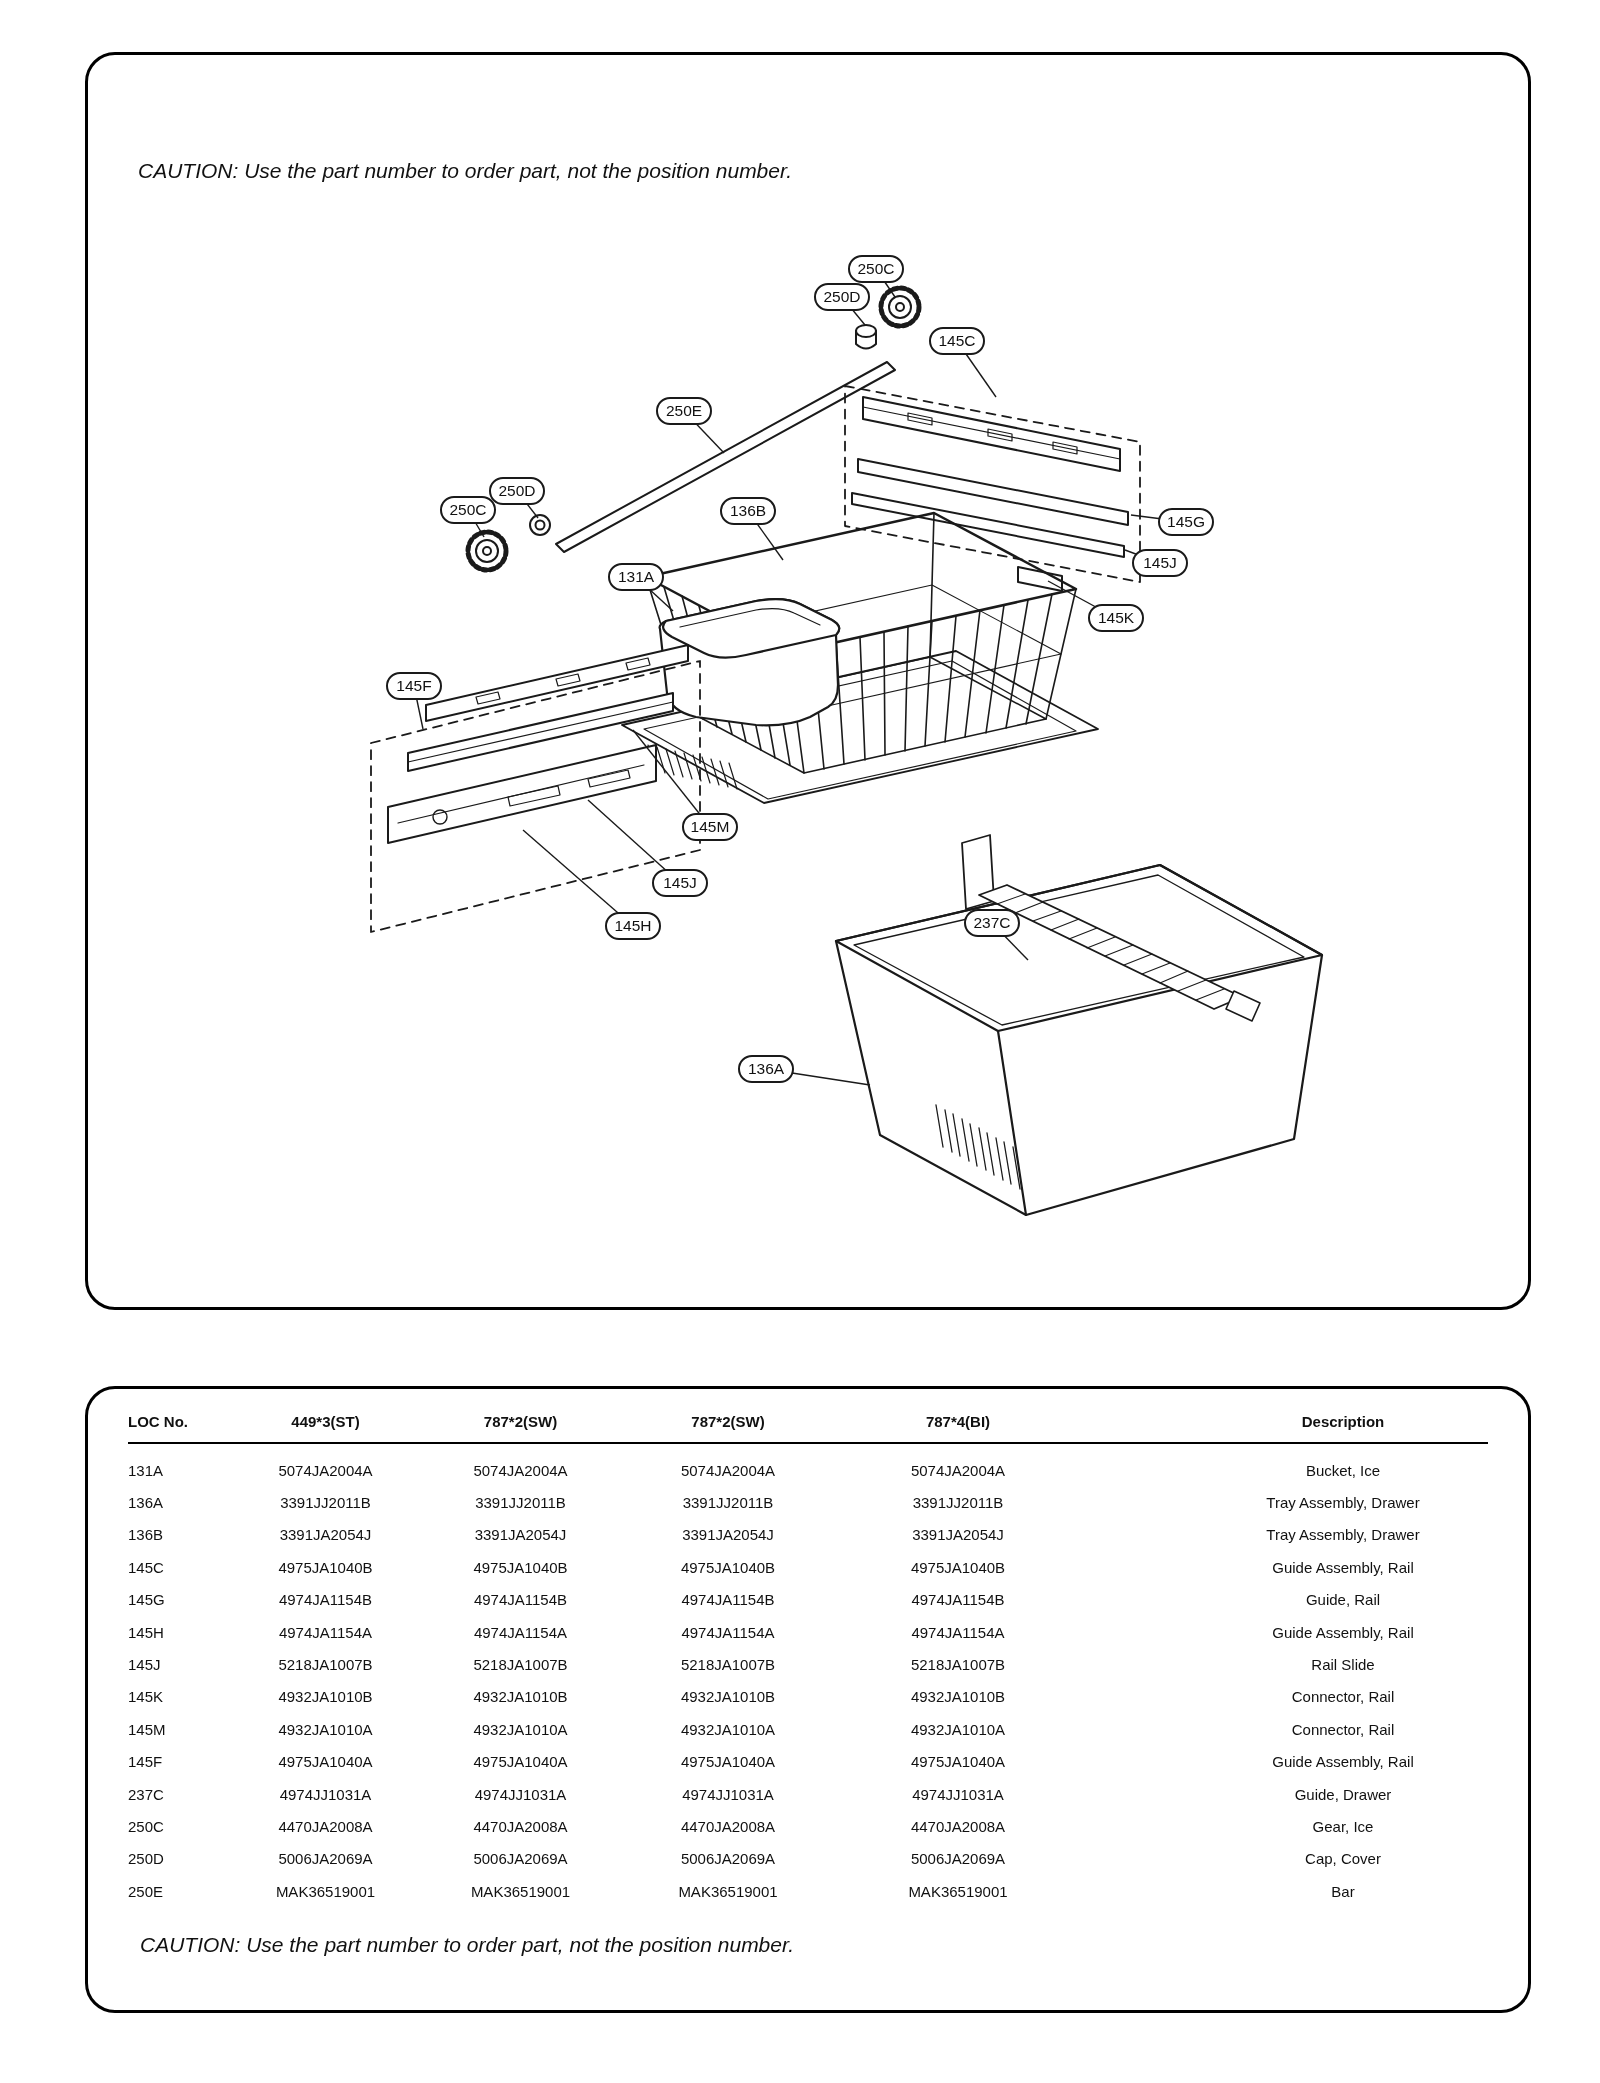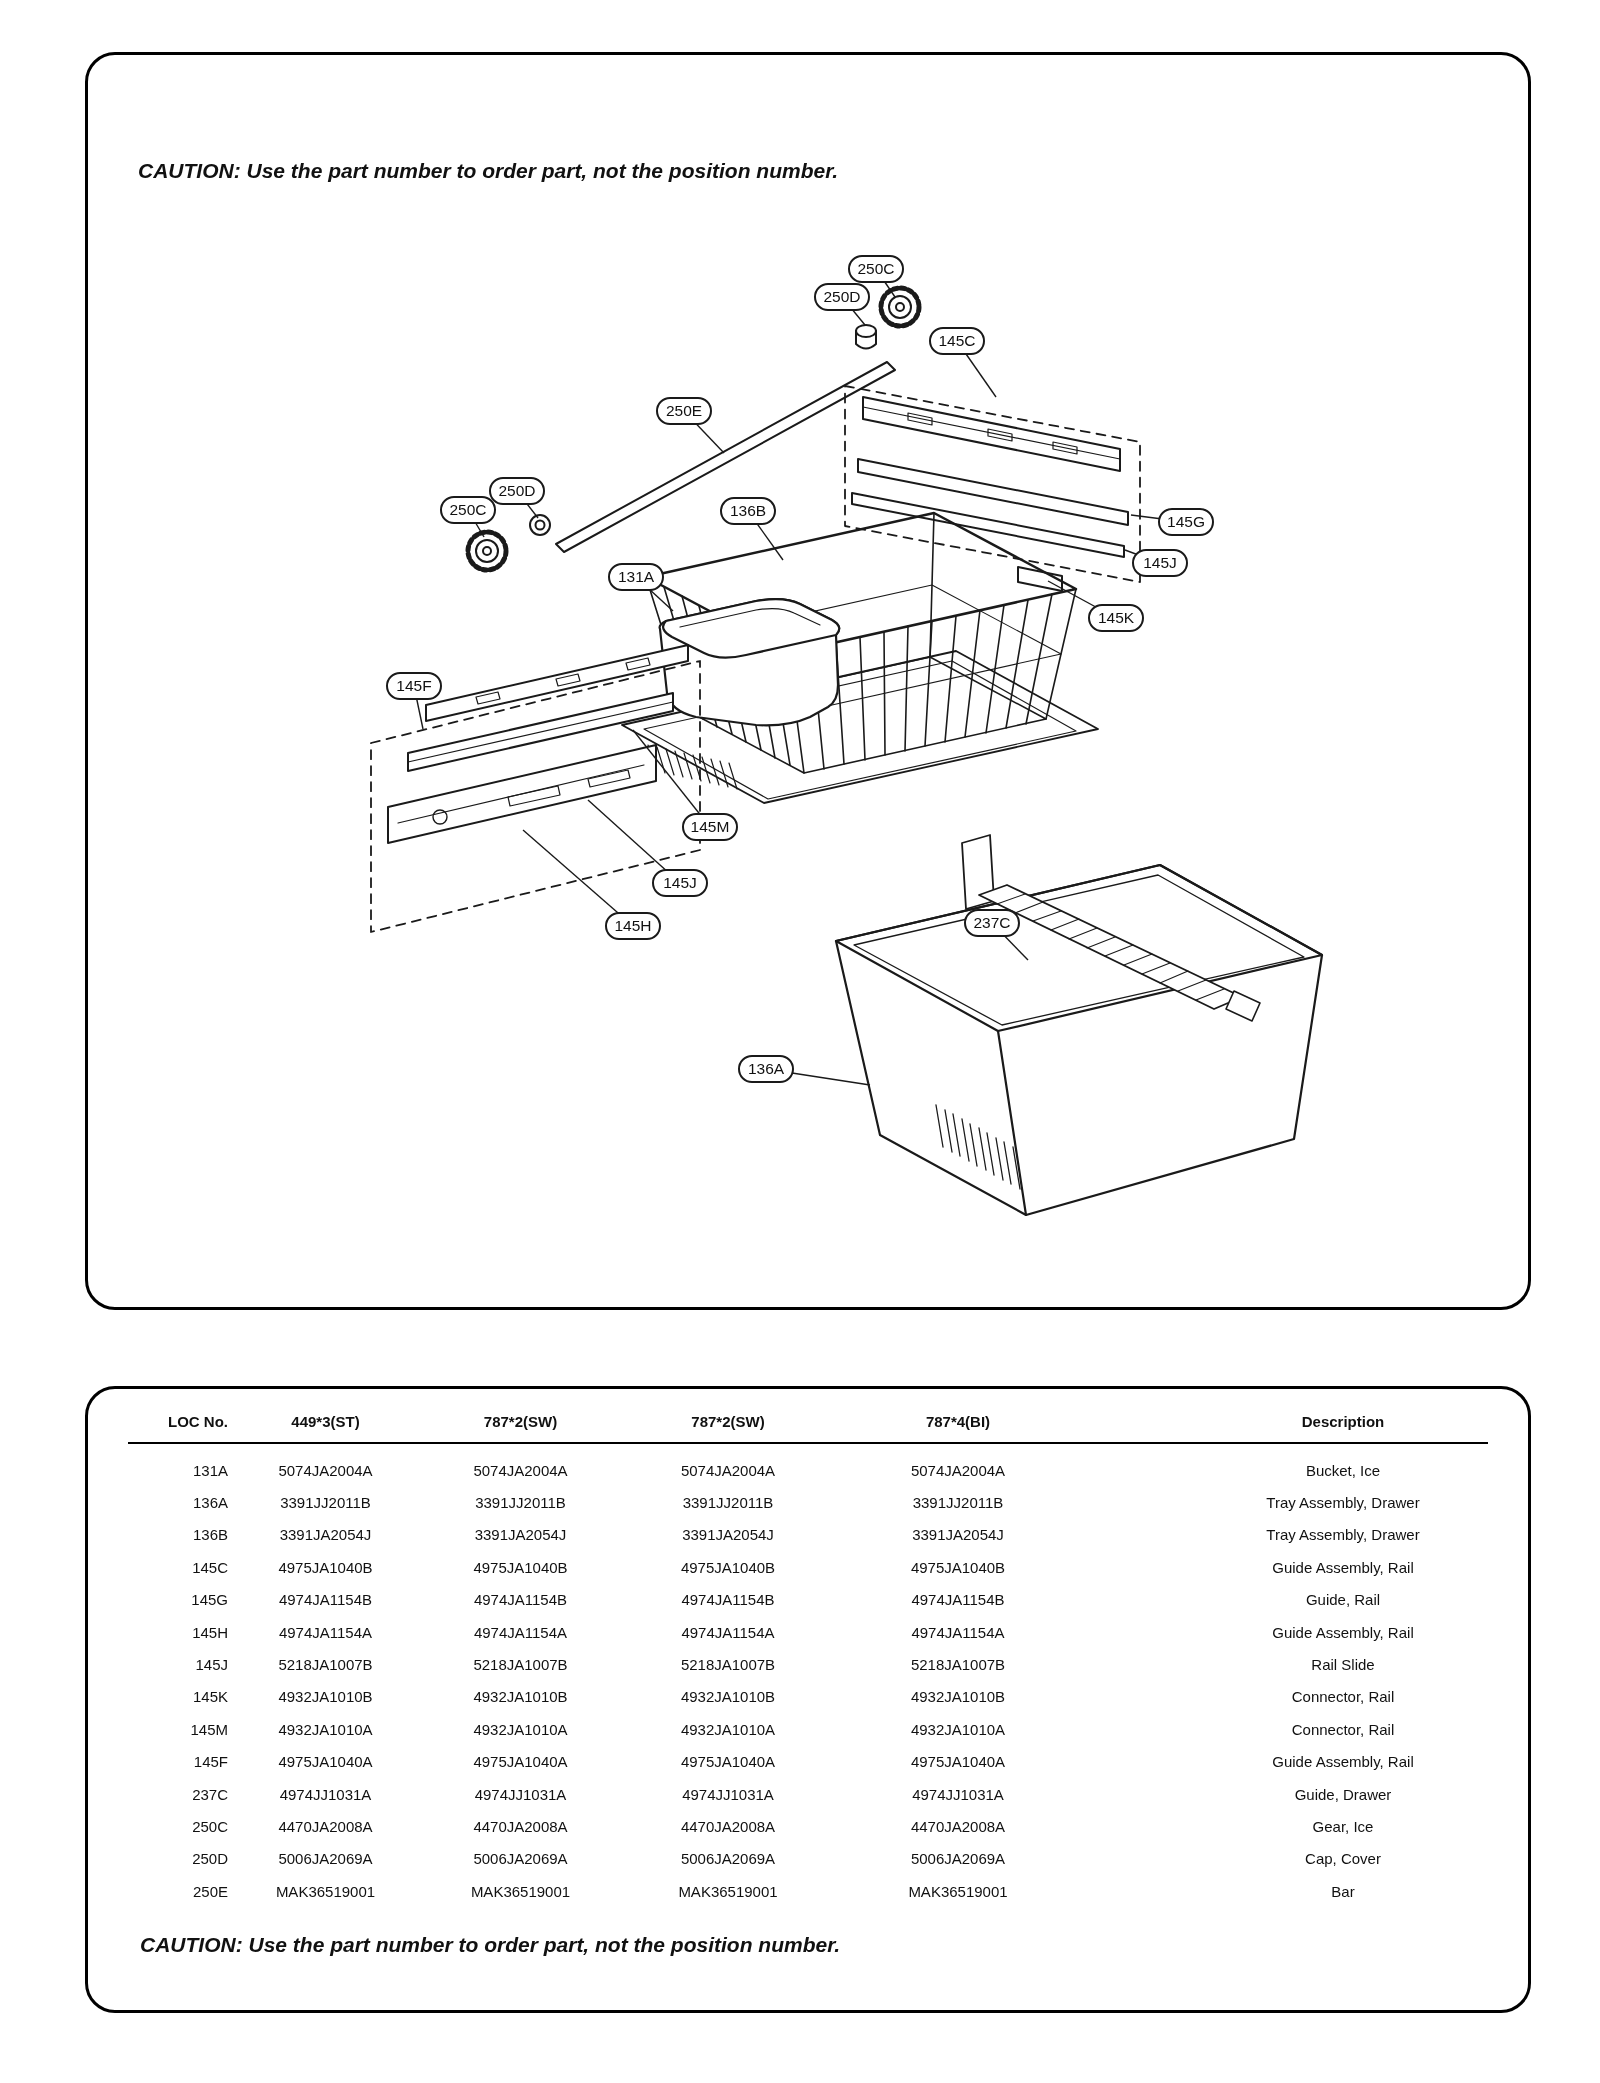--- a/index.html
+++ b/index.html
@@ -3,35 +3,35 @@
 <meta charset="utf-8">
 <style>
   html,body{margin:0;padding:0;background:#fff;}
   .page{position:relative;width:1600px;height:2083px;background:#fff;
         font-family:"Liberation Sans", sans-serif;color:#111;overflow:hidden;}
   .rbox{position:absolute;border:3.5px solid #000;border-radius:30px;background:#fff;box-sizing:border-box;}
   .diagram-box{left:85px;top:52px;width:1446px;height:1258px;}
   .table-box{left:85px;top:1386px;width:1446px;height:627px;padding:24px 40px 0 40px;}
   .page-title{position:absolute;left:64px;top:38px;font-size:37px;font-weight:700;letter-spacing:2px;
               border-bottom:4px solid #000;padding:0 16px 3px 6px;white-space:nowrap;}
-  .caution{font-size:21px;font-weight:700;font-style:italic;white-space:nowrap;}
+  .caution{font-size:21px;font-weight:400;font-style:italic;white-space:nowrap;}
   .caution-top{position:absolute;left:50px;top:104px;}
   .caution-bottom{margin:26px 0 0 12px;}
   .diagram-svg{position:absolute;left:0;top:0;width:1439px;height:1251px;}
   .diagram-svg text{font:15.5px "Liberation Sans", sans-serif;fill:#111;}
   .parts-table{width:100%;border-collapse:collapse;table-layout:fixed;}
   .parts-table col.c-loc{width:100px;}
   .parts-table col.c-p1{width:195px;}
   .parts-table col.c-p2{width:195px;}
   .parts-table col.c-p3{width:220px;}
   .parts-table col.c-p4{width:240px;}
   .parts-table th{font-size:15px;font-weight:700;padding:0 0 12px 0;vertical-align:bottom;}
   .parts-table thead tr{border-bottom:2.5px solid #000;}
   .parts-table td{font-size:15px;height:32.4px;padding:0;}
-  .parts-table th:nth-child(1),.parts-table td:nth-child(1){text-align:right;}
+  .parts-table th:nth-child(1),.parts-table td:nth-child(1){text-align:left;}
   .parts-table th:nth-child(n+2):nth-child(-n+5),
   .parts-table td:nth-child(n+2):nth-child(-n+5){text-align:center;}
   .parts-table th:nth-child(6),.parts-table td:nth-child(6){text-align:center;padding-left:120px;}
   .parts-table tbody tr:first-child td{padding-top:10px;}
 </style>
 </head>
 <body>
 
 <div class="page">
 

